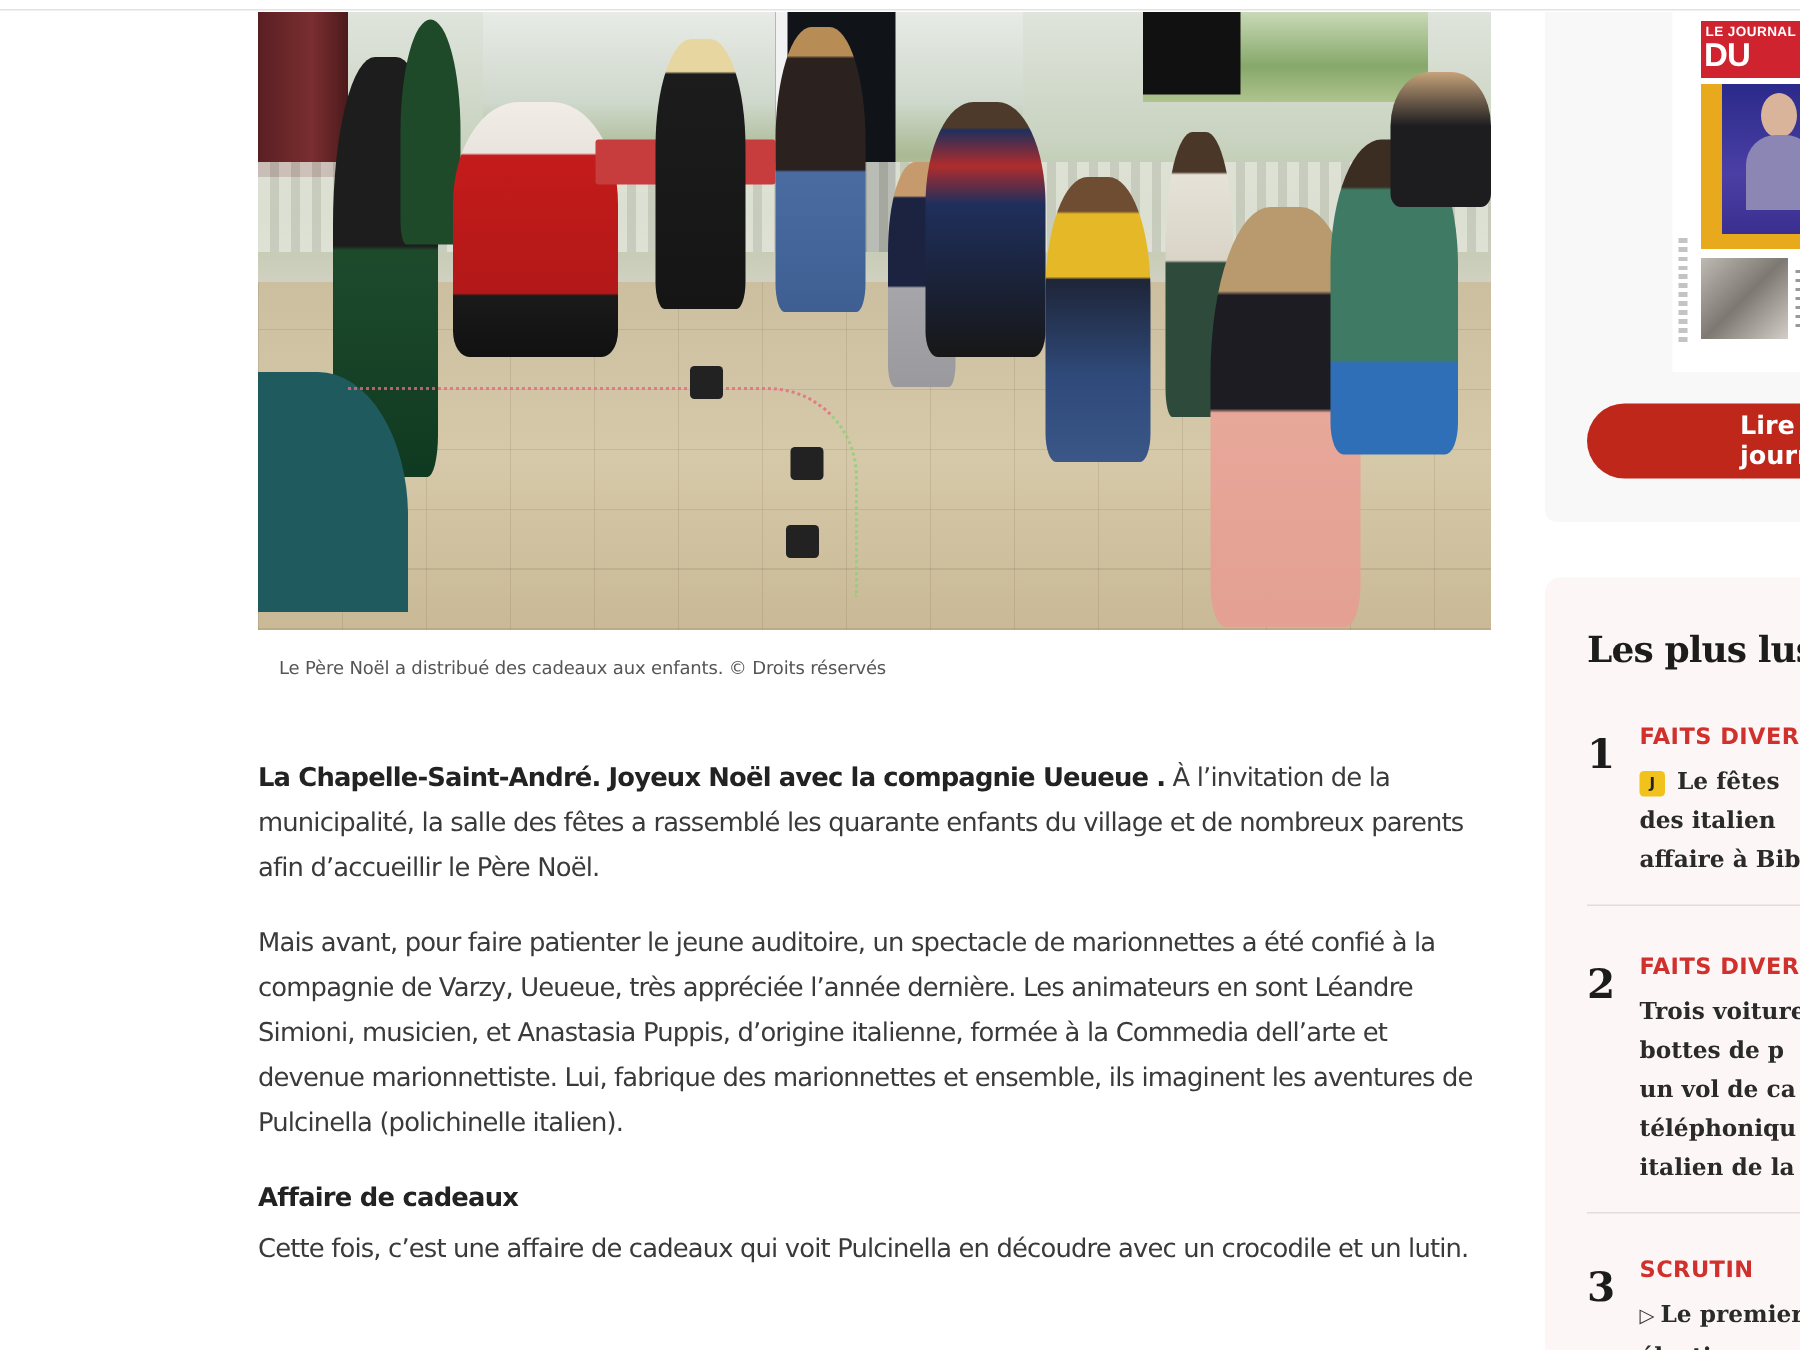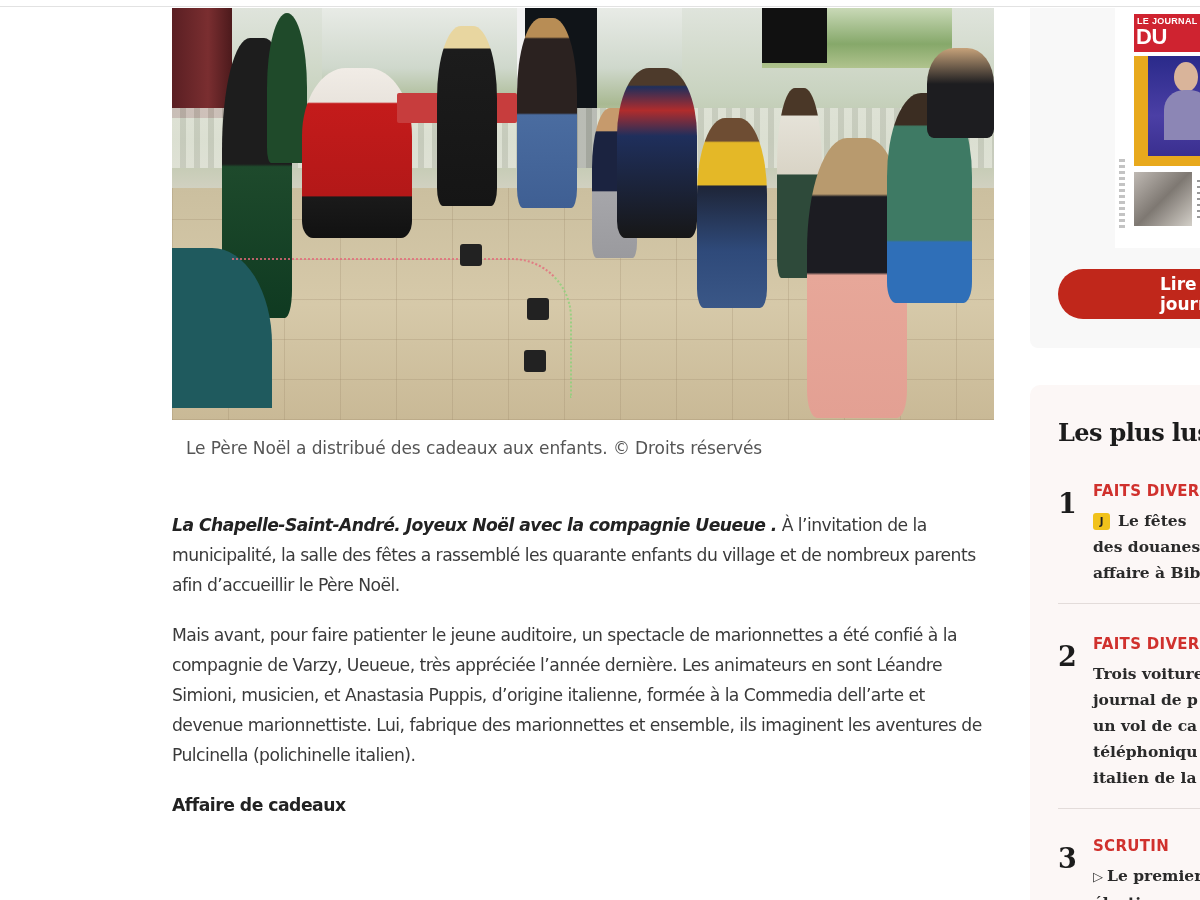--- a/index.html
+++ b/index.html
@@ -27,25 +27,25 @@
     .photo .floor { position: absolute; left: 0; top: 180px; width: 100%; height: 232px;
       background:
         repeating-linear-gradient(90deg, rgba(150,130,100,.25) 0 1px, transparent 1px 56px),
         repeating-linear-gradient(0deg, rgba(150,130,100,.25) 0 1px, transparent 1px 40px),
         linear-gradient(180deg, #cbbf9f 0%, #d6c9a9 50%, #c9b996 100%); }
     .photo .fig { position: absolute; border-radius: 40% 40% 10% 10%; }
     .photo .lights { position: absolute; left: 60px; top: 250px; width: 340px; height: 140px;
       border-top: 2px dotted #e46b7b; border-right: 2px dotted #8cd17a; border-radius: 0 60px 0 0; opacity: .8; }
     .photo .spot { position: absolute; width: 22px; height: 22px; background: #222; border-radius: 3px; }
 
-    .caption { margin-top: 18px; padding-left: 14px; font-family: "DejaVu Sans", sans-serif; font-size: 17px; color: #555; letter-spacing: -0.1px; }
+    .caption { margin-top: 18px; padding-left: 14px; font-family: "DejaVu Sans", sans-serif; font-size: 12px; color: #555; letter-spacing: -0.1px; }
 
     .body-text { margin-top: 52px; font-family: "DejaVu Sans", sans-serif; font-size: 17.2px; line-height: 30px; color: #3a3a3a; letter-spacing: -0.55px; }
     .body-text p { margin-bottom: 20px; }
-    .body-text .lead-strong { font-weight: bold; color: #222; font-style: italic; }
+    .body-text .lead-strong { font-weight: bold; color: #222; }
     .body-text h3 { font-size: 17.2px; font-weight: bold; color: #222; margin-bottom: 4px; line-height: 30px; letter-spacing: -0.5px; }
 
     
     .sidebar { position: absolute; left: 1030px; top: 8px; width: 200px; }
 
     .edition-card { position: absolute; left: 0; top: 0; width: 200px; height: 340px; background: #f8f8f8; border-radius: 0 0 8px 8px; }
     .cover { position: absolute; left: 85px; top: 0; width: 120px; height: 240px; background: #fff; }
     .cover .mast { position: absolute; left: 19px; top: 6px; width: 100px; height: 38px; background: #cf2330; color: #fff; font-family: "Liberation Sans", sans-serif; font-weight: bold; }
     .cover .mast .l1 { position: absolute; left: 3px; top: 2px; font-size: 9px; letter-spacing: .3px; }
     .cover .mast .l2 { position: absolute; left: 2px; top: 11px; font-size: 22px; line-height: 24px; letter-spacing: -0.5px; }
@@ -104,20 +104,21 @@
     <div class="spot" style="left:355px;top:290px;"></div>
     <div class="spot" style="left:352px;top:342px;"></div>
   </figure>
 
   <figcaption class="caption">Le Père Noël a distribué des cadeaux aux enfants. © Droits réservés</figcaption>
 
   <div class="body-text">
     <p><span class="lead-strong">La Chapelle-Saint-André. Joyeux Noël avec la compagnie Ueueue .</span><span> À l’invitation de la municipalité, la salle des fêtes a rassemblé les quarante enfants du village et de nombreux parents afin d’accueillir le Père Noël.</span></p>
     <p>Mais avant, pour faire patienter le jeune auditoire, un spectacle de marionnettes a été confié à la compagnie de Varzy, Ueueue, très appréciée l’année dernière. Les animateurs en sont Léandre Simioni, musicien, et Anastasia Puppis, d’origine italienne, formée à la Commedia dell’arte et devenue marionnettiste. Lui, fabrique des marionnettes et ensemble, ils imaginent les aventures de Pulcinella (polichinelle italien).</p>
     <h3>Affaire de cadeaux</h3>
+    <p>Cette fois, c’est une affaire de cadeaux qui voit Pulcinella en découdre avec un crocodile et un lutin.</p>
   </div>
 </main>
 
 <aside class="sidebar">
   <div class="edition-card">
     <div class="cover">
       <div class="mast">
         <span class="l1">LE JOURNAL</span>
         <span class="l2">DU CENTRE</span>
       </div>
@@ -135,32 +136,32 @@
   </div>
 
   <section class="most-read">
     <h2>Les plus lus</h2>
 
     <div class="mr-item" style="top:97px;">
       <span class="num">1</span>
       <span class="cat">FAITS DIVERS</span>
       <div class="title">
         <span class="badge">J</span><span>Le fêtes</span><br>
-        <span>des douanes</span><br>
+        <span>des italien</span><br>
         <span>affaire à Bib</span>
       </div>
     </div>
     <div class="mr-sep" style="top:218px;"></div>
 
     <div class="mr-item" style="top:250px;">
       <span class="num">2</span>
       <span class="cat">FAITS DIVERS</span>
       <div class="title">
         <span>Trois voitures</span><br>
-        <span>journal de p</span><br>
+        <span>bottes de p</span><br>
         <span>un vol de ca</span><br>
         <span>téléphoniqu</span><br>
         <span>italien de la</span>
       </div>
     </div>
     <div class="mr-sep" style="top:423px;"></div>
 
     <div class="mr-item" style="top:452px;">
       <span class="num">3</span>
       <span class="cat">SCRUTIN</span>

